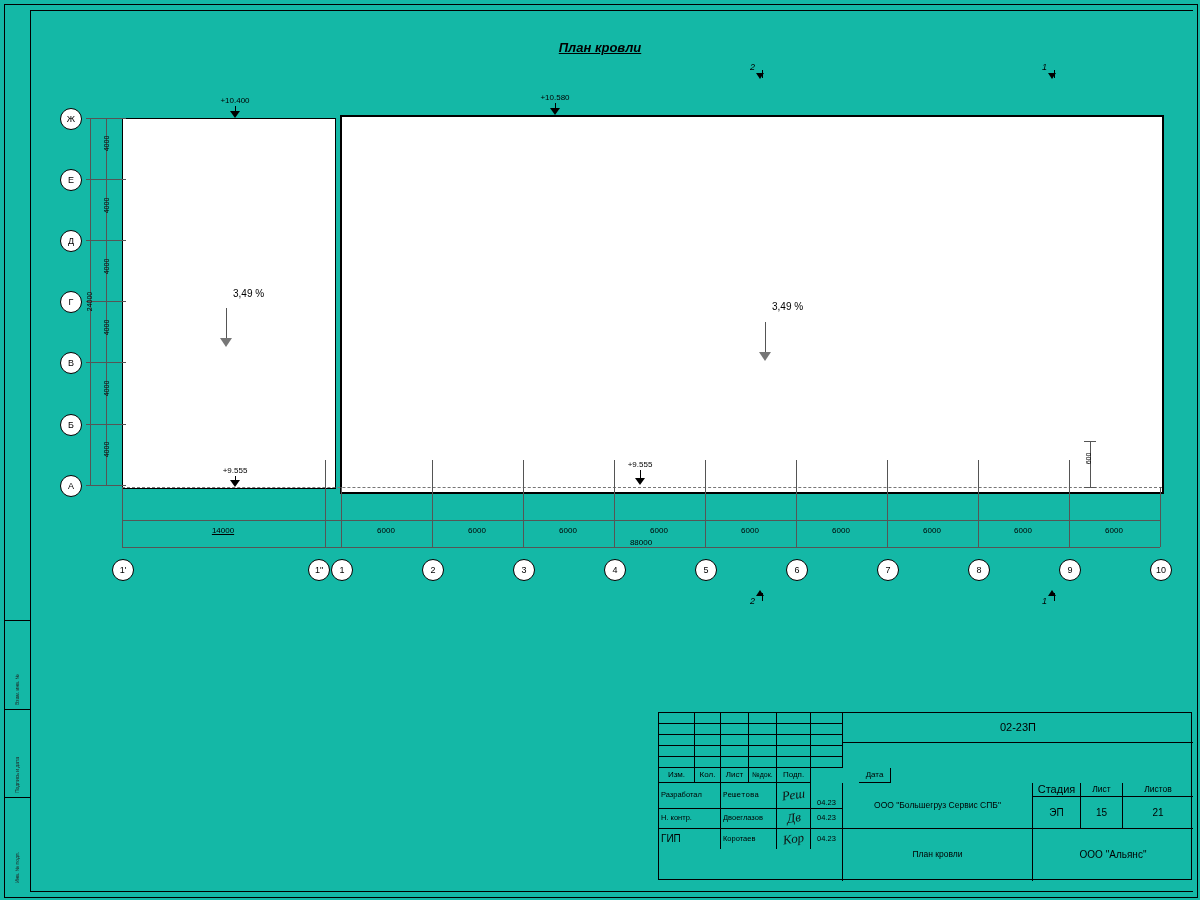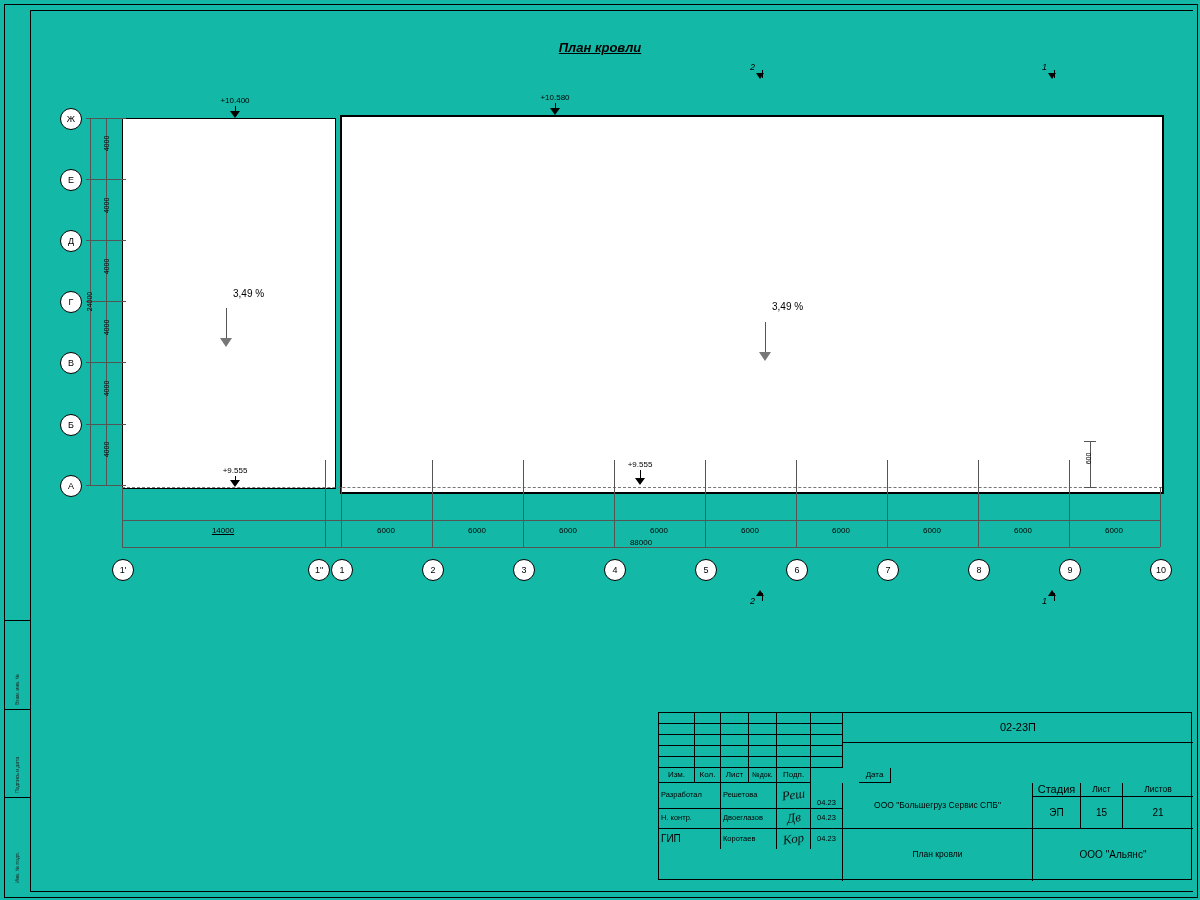--- a/index.html
+++ b/index.html
@@ -322,21 +322,21 @@
     <div class="cell" style="left:152px;top:44px;width:32px;height:11px;"></div>
 
     <div class="cell" style="left:0;top:55px;width:36px;height:15px;">Изм.</div>
     <div class="cell" style="left:36px;top:55px;width:26px;height:15px;">Кол.</div>
     <div class="cell" style="left:62px;top:55px;width:28px;height:15px;">Лист</div>
     <div class="cell" style="left:90px;top:55px;width:28px;height:15px;font-size:7px;">№док.</div>
     <div class="cell" style="left:118px;top:55px;width:34px;height:15px;">Подп.</div>
     <div class="cell" style="left:152px;top:55px;width:32px;height:15px;margin-left:48px;">Дата</div>
 
     <div class="cell left" style="left:0;top:70px;width:62px;height:26px;font-size:7.5px;">Разработал</div>
-    <div class="cell left" style="left:62px;top:70px;width:56px;height:26px;font-size:7.5px;">Решетова</div>
+    <div class="cell left" style="left:62px;top:70px;width:56px;height:26px;font-size:7.5px;font-family:Liberation Mono, monospace;">Решетова</div>
     <div class="cell" style="left:118px;top:70px;width:34px;height:26px;">
       <span class="sig">Реш</span>
     </div>
     <div class="cell" style="left:152px;top:70px;width:32px;height:26px;font-size:7.5px;align-items:flex-end;">04.23</div>
 
     <div class="cell left" style="left:0;top:96px;width:62px;height:20px;font-size:7.5px;">Н. контр.</div>
     <div class="cell left" style="left:62px;top:96px;width:56px;height:20px;font-size:7.5px;">Двоеглазов</div>
     <div class="cell" style="left:118px;top:96px;width:34px;height:20px;">
       <span class="sig">Дв</span>
     </div>

